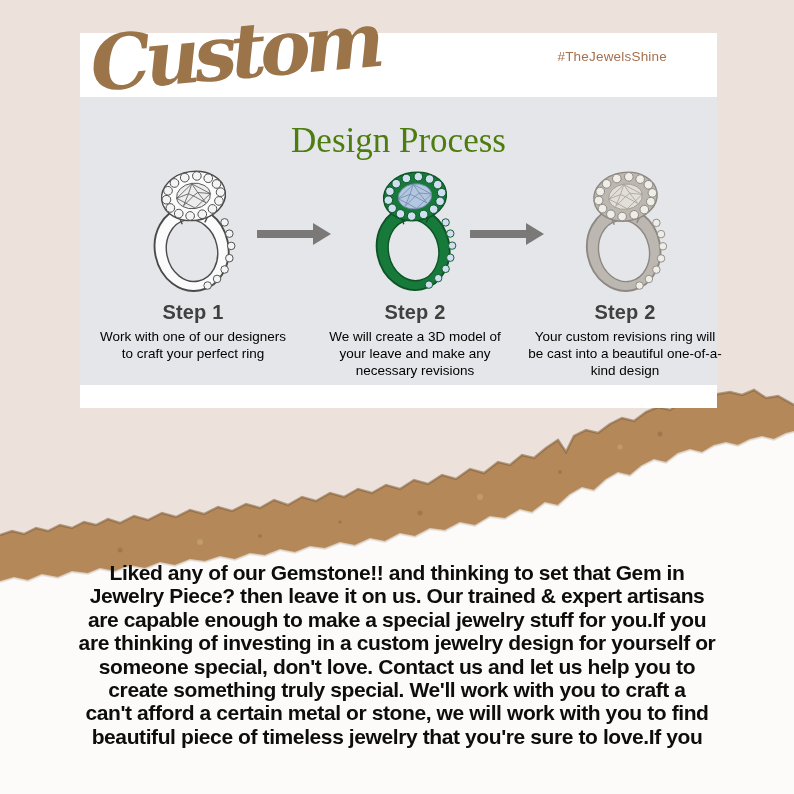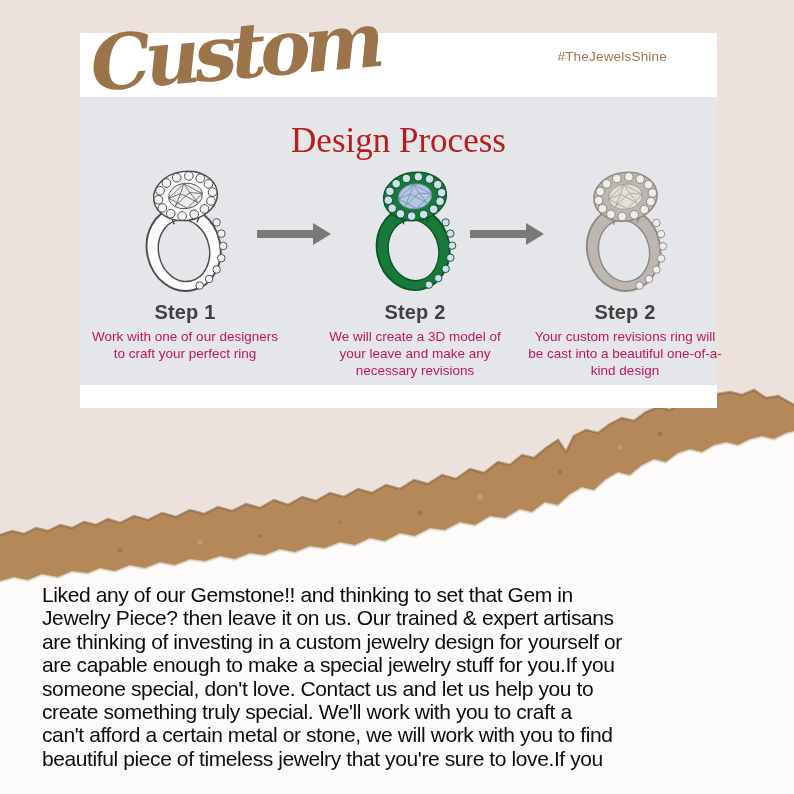--- a/index.html
+++ b/index.html
@@ -22,55 +22,55 @@
     font-size:13.5px;color:#a5704e;letter-spacing:.2px;z-index:4;text-align:right;
   }
   .script-title{
     position:absolute;left:14px;top:-6px;z-index:4;
     font-family:"DejaVu Serif", serif;font-style:italic;font-weight:bold;
     font-size:76px;line-height:1;color:#9c744a;
     letter-spacing:-6px;transform:rotate(-5deg);transform-origin:left bottom;
   }
   .subtitle{
     position:absolute;top:88px;left:0;width:100%;text-align:center;z-index:3;
-    font-family:"Liberation Serif", serif;font-size:35px;color:#b91c1c;
+    font-family:"Liberation Serif", serif;font-size:35px;color:#4d7c0f;
   }
 
   .step{
     position:absolute;top:130px;width:204px;text-align:center;
   }
-  .step.s1{left:3px;text-align:center;}
+  .step.s1{left:11px;text-align:center;}
   .step.s2{left:233px;}
   .step.s3{left:443px;}
   .ring-box{height:130px;display:flex;align-items:center;justify-content:center;}
   .step-title{
     margin:8px 0 4px 0;font-size:20px;font-weight:bold;color:#3f4040;letter-spacing:.2px;
   }
   .step-desc{
-    margin:0 auto;max-width:198px;font-size:13.5px;line-height:17px;color:#be185d;
+    margin:0 auto;max-width:198px;font-size:13.5px;line-height:17px;color:#000000;
   }
 
   .arrow{position:absolute;top:188px;width:74px;height:26px;}
   .arrow.a1{left:177px;}
   .arrow.a2{left:390px;}
 
   
   .ring{display:block;}
   .r1{--band:#fbfbfb;--hole:#e4e6e9;--line:#4b4b4b;--stone:#f4f4f4;--gem:#ededed;--facet:#565656;}
   .r2{--band:#177a3a;--hole:#e4e6e9;--line:#0c5426;--stone:#cfdff1;--gem:#b4c7e0;--facet:#6f88ab;}
   .r3{--band:#bcb8b1;--hole:#e4e6e9;--line:#8d8982;--stone:#efede8;--gem:#e2dfd9;--facet:#a39f98;}
 
   
   .tear-svg{position:absolute;left:0;top:0;z-index:1;}
 
   
   .bottom-text{
-    position:absolute;left:42px;top:583px;width:710px;z-index:5;
-    color:#0d0d0d;
-    font-size:21px;line-height:23.4px;letter-spacing:-0.4px;
+    position:absolute;left:42px;top:561px;width:710px;z-index:5;
+    text-align:center;color:#0d0d0d;
+    font-size:21px;line-height:23.4px;letter-spacing:-0.4px;font-weight:bold;
   }
 </style>
 </head>
 <body>
 
 <svg width="0" height="0" style="position:absolute" aria-hidden="true">
   <defs>
     <g id="ring-shape">
       <g transform="rotate(-12 58 92)">
         <ellipse cx="58" cy="92" rx="39" ry="45" fill="var(--band)" stroke="var(--line)" stroke-width="2"></ellipse>
@@ -184,19 +184,19 @@
         </svg>
     </div>
     <div class="step-title">Step 2</div>
     <div class="step-desc">Your custom revisions ring will be cast into a beautiful one-of-a-kind design</div>
   </div>
 </div>
 
 <div class="bottom-text">
   <div>Liked any of our Gemstone!! and thinking to set that Gem in</div>
   <div>Jewelry Piece? then leave it on us. Our trained &amp; expert artisans</div>
+  <div>are capable enough to make a special jewelry stuff for you.If you</div>
   <div>are thinking of investing in a custom jewelry design for yourself or</div>
-  <div>are capable enough to make a special jewelry stuff for you.If you</div>
   <div>someone special, don't love. Contact us and let us help you to</div>
   <div>create something truly special. We'll work with you to craft a</div>
   <div>can't afford a certain metal or stone, we will work with you to find</div>
   <div>beautiful piece of timeless jewelry that you're sure to love.If you</div>
 </div>
 
 </body></html>

